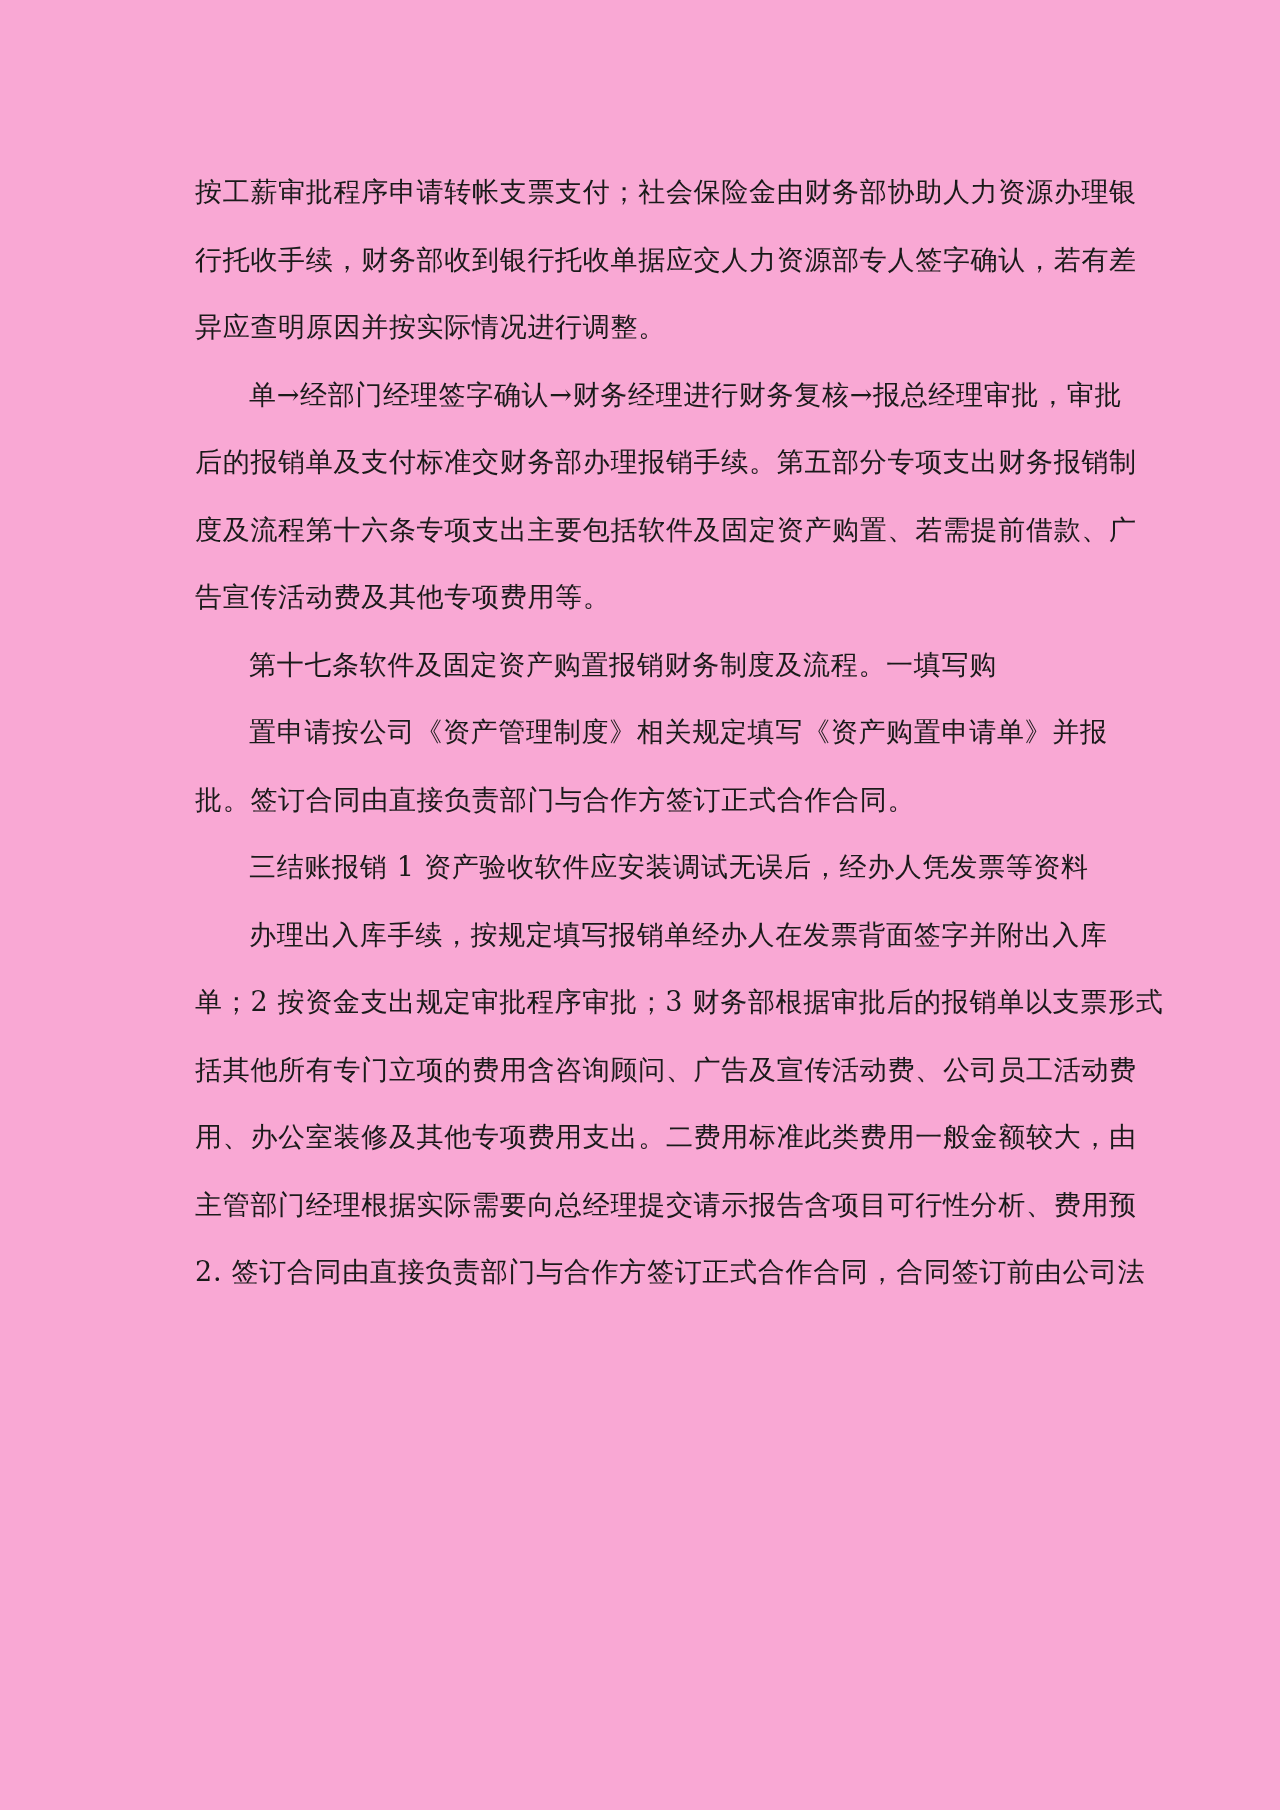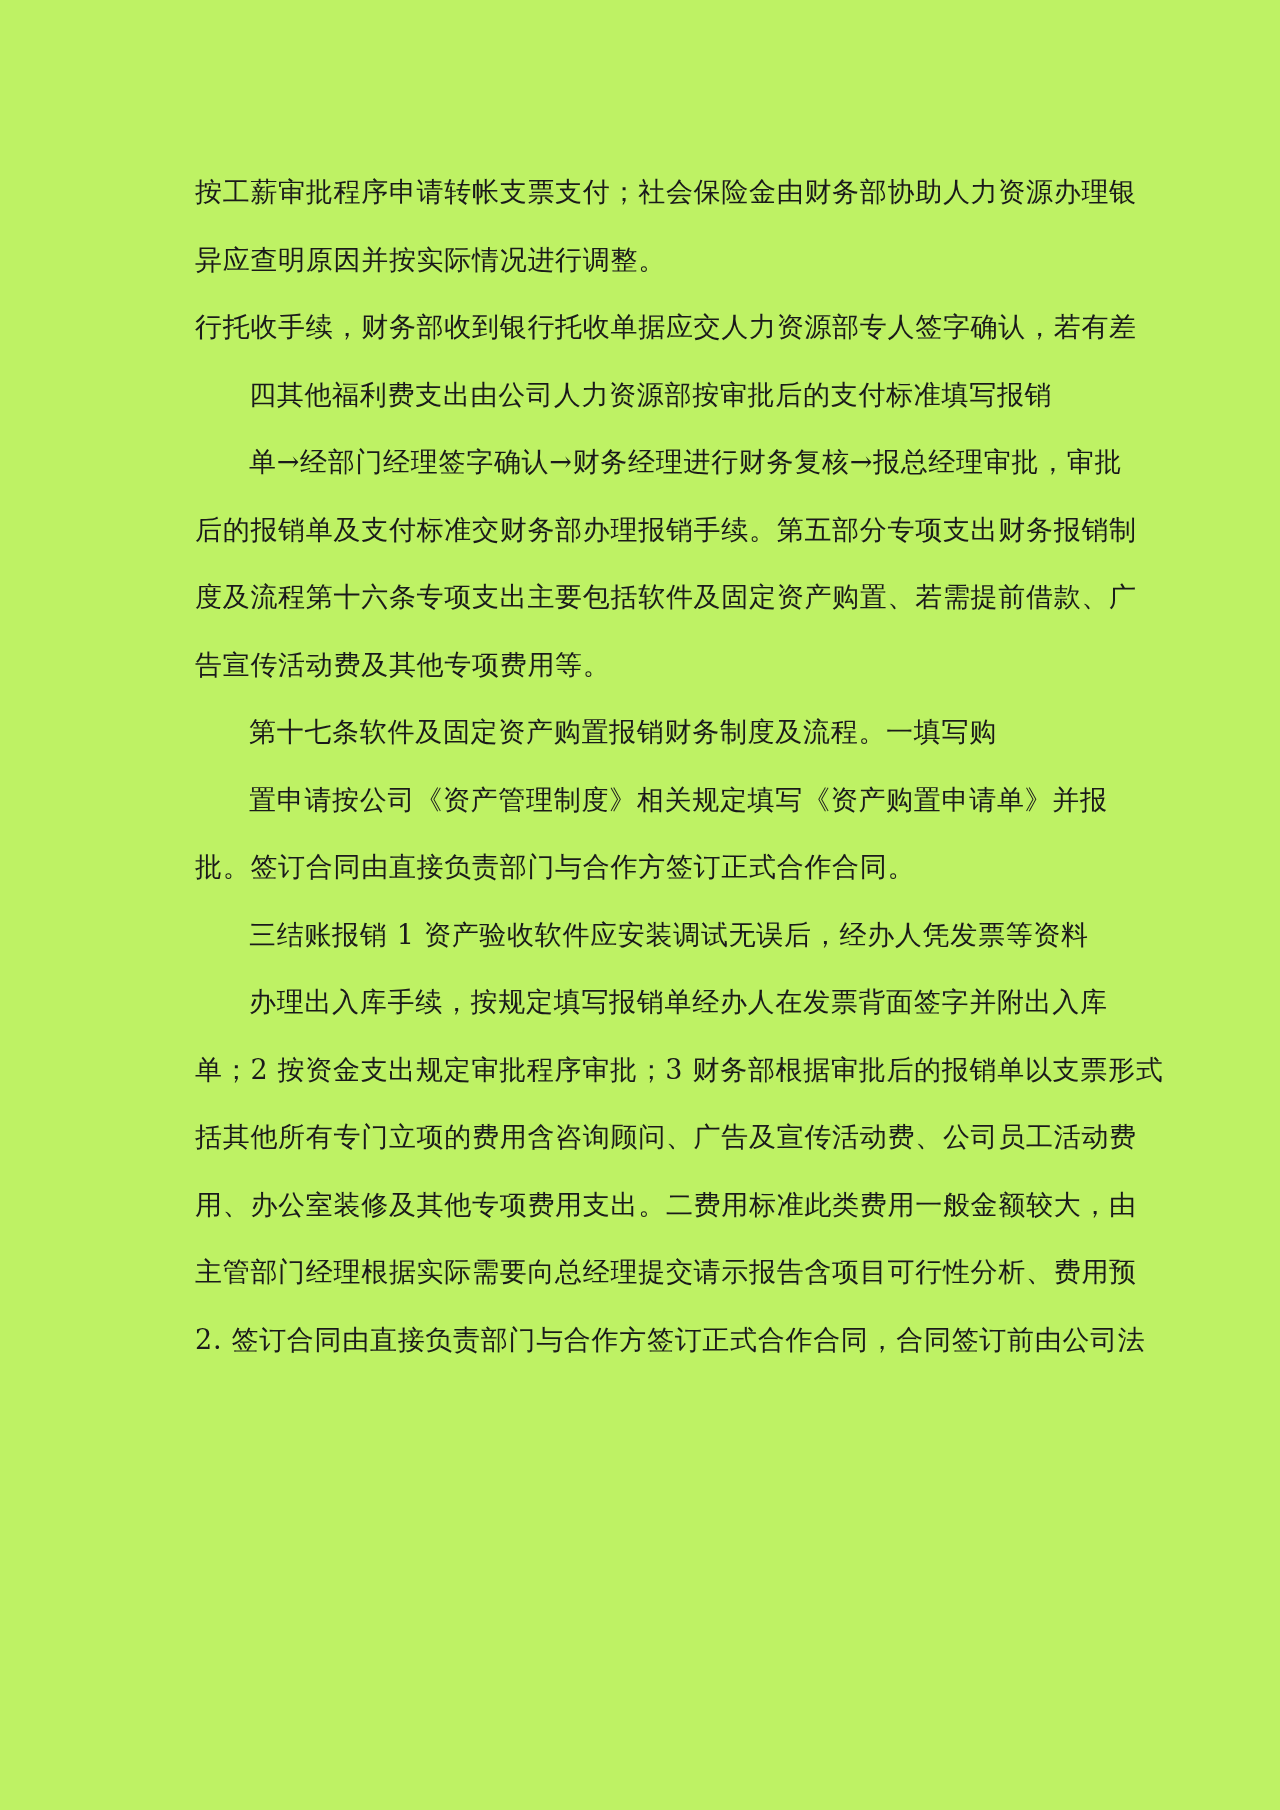--- a/index.html
+++ b/index.html
@@ -1,39 +1,38 @@
 <!DOCTYPE html>
 <html><head>
   <meta charset="utf-8">
   <style>
     html, body { margin: 0; padding: 0; background: #ffffff; }
     body { width: 1280px; height: 1810px; position: relative; overflow: hidden; }
     .page {
-      position: absolute; left: 0; top: 0; width: 1280px; height: 1810px; background: #bef264;
+      position: absolute; left: 0; top: 0; width: 1280px; height: 1810px; background: #f9a8d4;
     }
     .text-block {
       position: absolute; left: 195px; top: 158px; width: 900px;
       font-family: "DejaVu Serif", "Liberation Serif", serif;
       font-size: 27px;
       line-height: 67.5px;
       color: #1a1a1a;
       letter-spacing: 0.7px;
     }
     .line { display: block; white-space: nowrap; height: 67.5px; }
     .indent { padding-left: 54px; }
   </style>
 </head>
 <body>
 
 <div class="page">
   <div class="text-block">
     <span class="line">按工薪审批程序申请转帐支票支付；社会保险金由财务部协助人力资源办理银</span>
+    <span class="line">行托收手续，财务部收到银行托收单据应交人力资源部专人签字确认，若有差</span>
     <span class="line">异应查明原因并按实际情况进行调整。</span>
-    <span class="line">行托收手续，财务部收到银行托收单据应交人力资源部专人签字确认，若有差</span>
-    <span class="line indent">四其他福利费支出由公司人力资源部按审批后的支付标准填写报销</span>
     <span class="line indent">单→经部门经理签字确认→财务经理进行财务复核→报总经理审批，审批</span>
     <span class="line">后的报销单及支付标准交财务部办理报销手续。第五部分专项支出财务报销制</span>
     <span class="line">度及流程第十六条专项支出主要包括软件及固定资产购置、若需提前借款、广</span>
     <span class="line">告宣传活动费及其他专项费用等。</span>
     <span class="line indent">第十七条软件及固定资产购置报销财务制度及流程。一填写购</span>
     <span class="line indent">置申请按公司《资产管理制度》相关规定填写《资产购置申请单》并报</span>
     <span class="line">批。签订合同由直接负责部门与合作方签订正式合作合同。</span>
     <span class="line indent">三结账报销 1 资产验收软件应安装调试无误后，经办人凭发票等资料</span>
     <span class="line indent">办理出入库手续，按规定填写报销单经办人在发票背面签字并附出入库</span>
     <span class="line">单；2 按资金支出规定审批程序审批；3 财务部根据审批后的报销单以支票形式</span>

